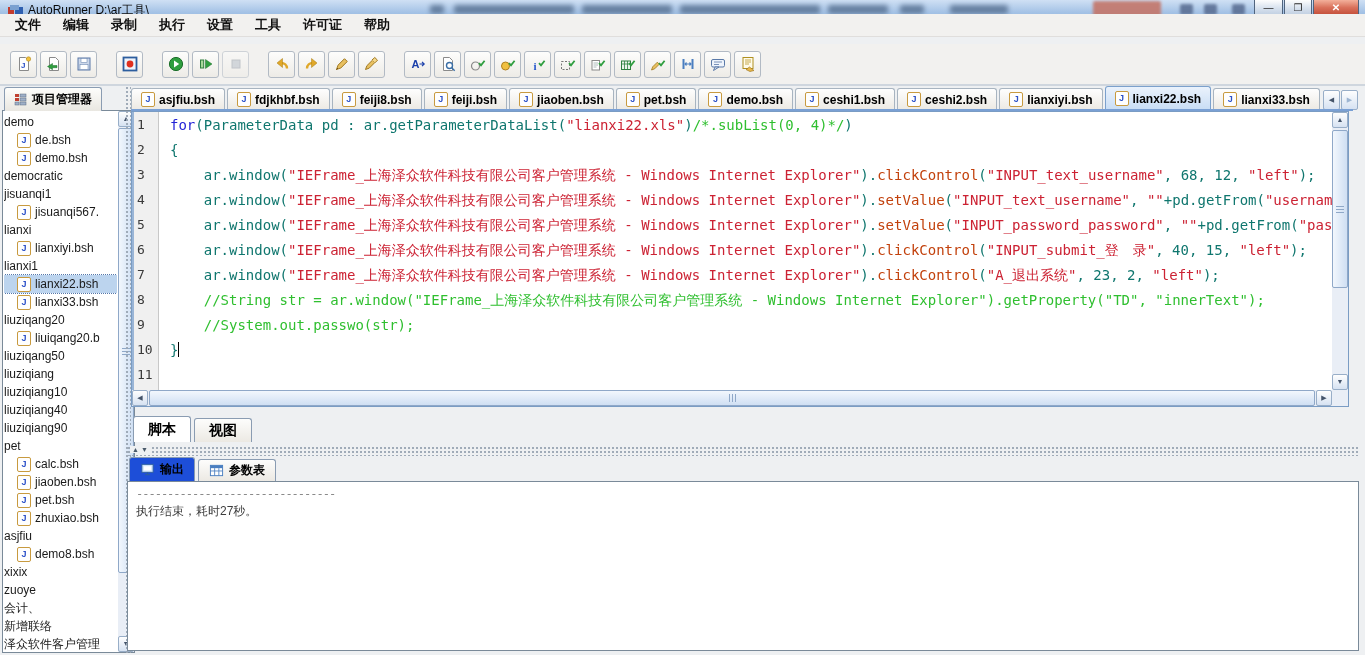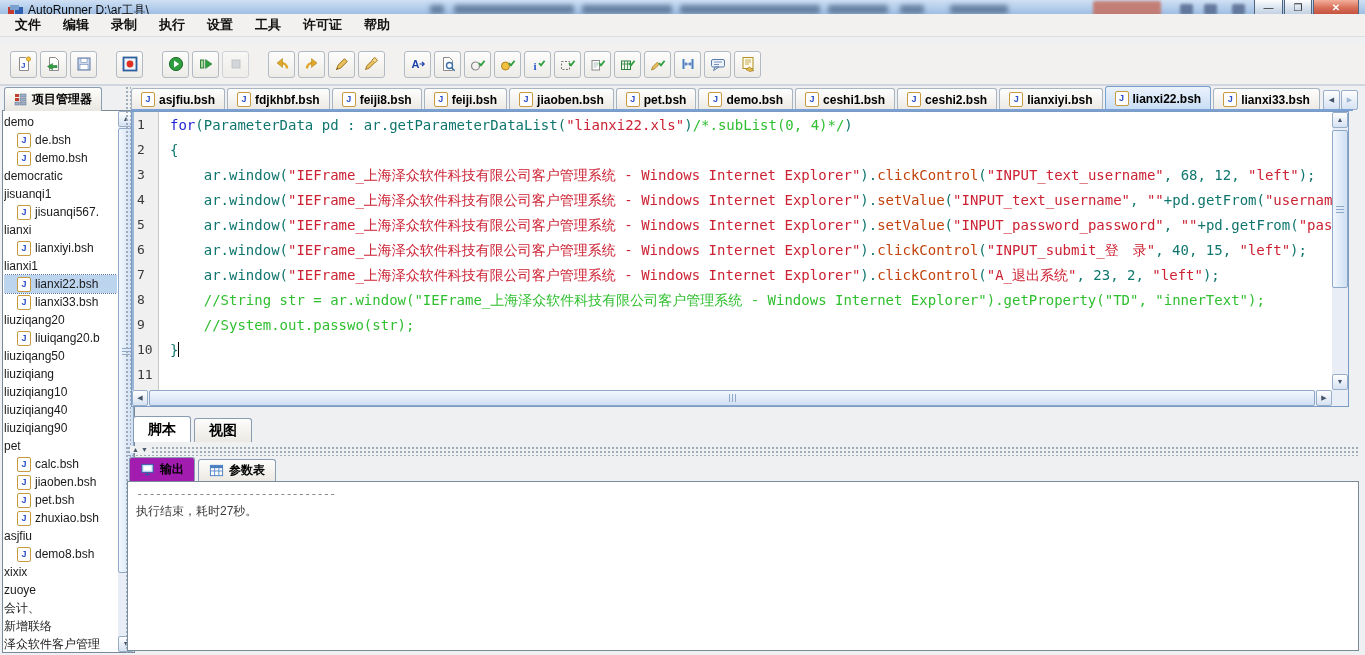--- a/index.html
+++ b/index.html
@@ -84,21 +84,21 @@
   .ed-hscroll{position:absolute;left:0;bottom:0;right:16px;height:16px;background:#e9eef6;}
   .ed-corner{position:absolute;right:0;bottom:0;width:16px;height:16px;background:#e9eef6;}
   
   .viewtabs{position:absolute;left:133px;top:416px;height:26px;display:flex;align-items:flex-end;}
   .vtab{height:23px;line-height:23px;padding:0 14px;font-size:14px;font-weight:bold;margin-right:3px;
     background:linear-gradient(#fdfdfc,#ece9e3);border:1px solid #8a9cb2;border-bottom:none;border-radius:3px 3px 0 0;}
   .vtab.active{background:#fff;height:25px;line-height:25px;}
   .outtabs{position:absolute;left:129px;top:457px;height:24px;display:flex;align-items:flex-end;}
   .otab{display:flex;align-items:center;height:21px;padding:0 10px;margin-right:3px;font-size:12px;font-weight:bold;
     background:linear-gradient(#fdfdfc,#ece9e3);border:1px solid #8a9cb2;border-bottom:none;border-radius:3px 3px 0 0;}
-  .otab.active{background:#a21caf;height:23px;text-align:center;}
+  .otab.active{background:#1d4ed8;height:23px;text-align:center;}
   .otab svg{margin-right:5px;}
   .outbox{position:absolute;left:127px;top:481px;width:1232px;height:170px;background:#fff;
     border:1px solid #7a8a99;box-sizing:border-box;padding:4px 8px;overflow:hidden;}
   .log-line{font-size:12px;line-height:17px;color:#3d3d3d;white-space:pre;}
   .log-line.rule{color:#8a8a8a;font-family:"DejaVu Sans Mono",monospace;letter-spacing:-1px;}
   .tree-vscroll{position:absolute;right:0;top:0;bottom:0;width:16px;background:#e9eef6;}
 </style>
 </head>
 <body>
 

